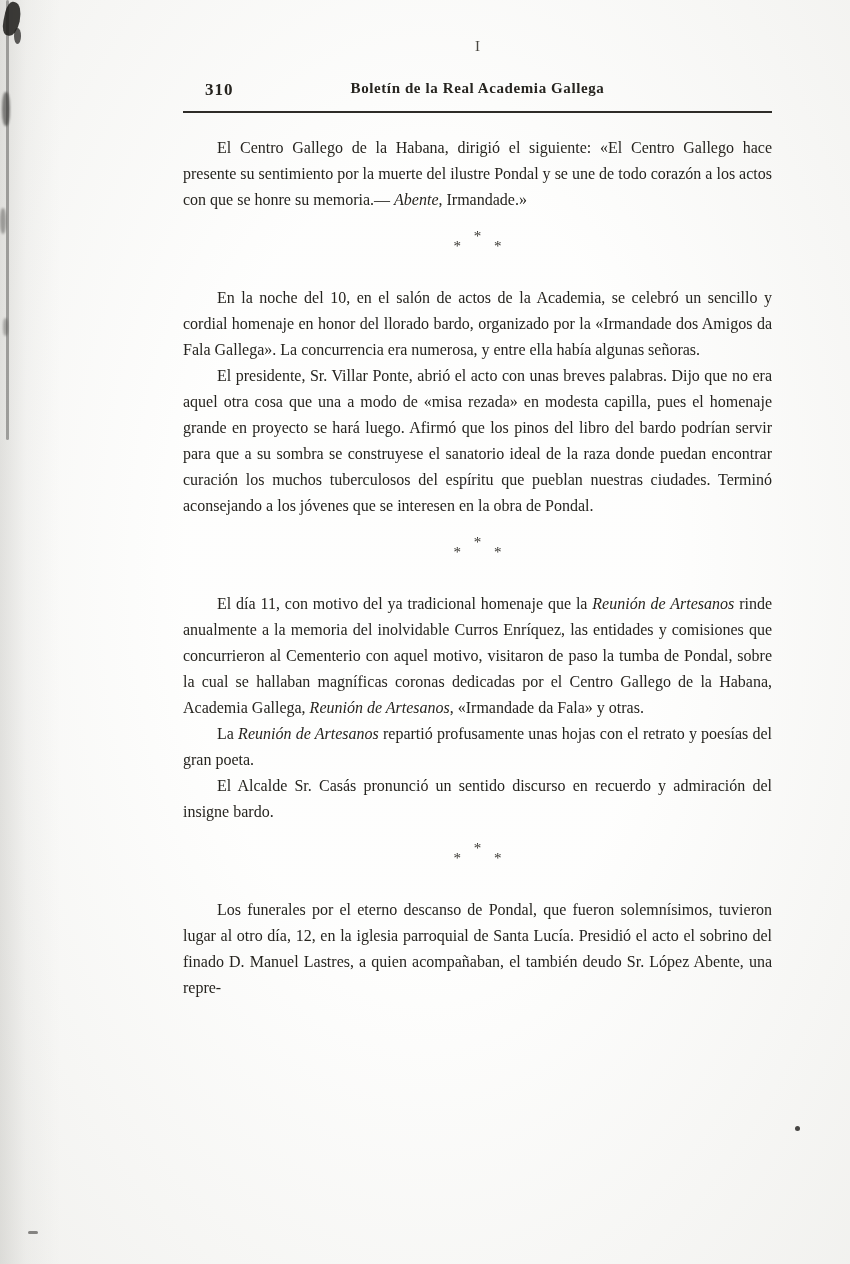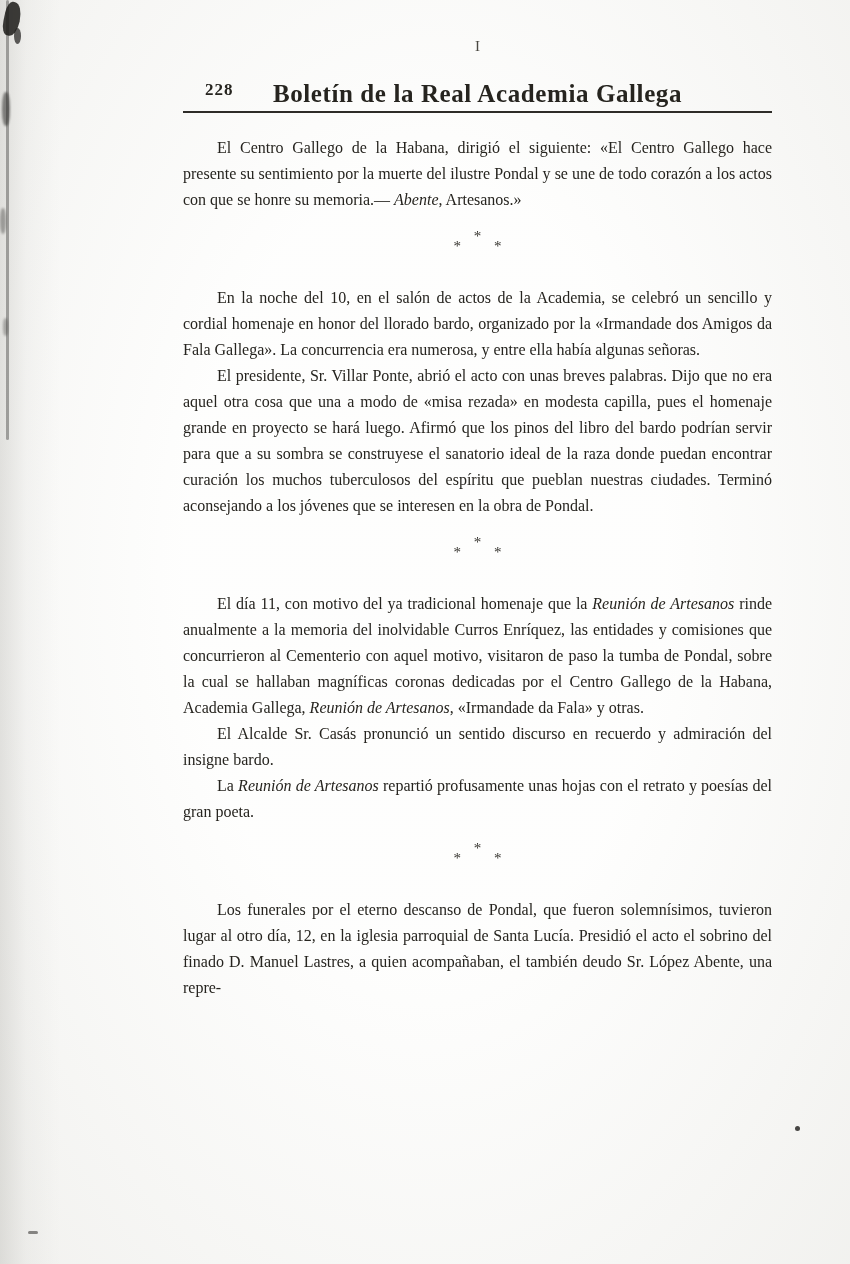--- a/index.html
+++ b/index.html
@@ -48,21 +48,21 @@
   .pagenum {
     position: absolute;
     left: 22px; top: 0;
     font-size: 17px;
     font-weight: 700;
     letter-spacing: 1px;
   }
   .running-title {
     margin: 16px;
     text-align: center;
-    font-size: 25px;
+    font-size: 15px;
     font-weight: 700;
     letter-spacing: 0.6px;
     color: #26241f;
   }
   .head-rule {
     margin-top: 5px;
     height: 0;
     border-bottom: 2.5px solid #2e2c28;
   }
   article.body-text {
@@ -100,52 +100,52 @@
 <div class="artifact smudge-2"></div>
 <div class="artifact smudge-3"></div>
 <div class="artifact dot-br"></div>
 <div class="artifact dash-bl"></div>
 
 <main class="sheet">
 
   <div class="top-mark">I</div>
 
   <header class="running-head">
-    <span class="pagenum">228</span>
+    <span class="pagenum">310</span>
     <h1 class="running-title">Boletín de la Real Academia Gallega</h1>
   </header>
 
   <div class="head-rule"></div>
 
   <article class="body-text">
 
-    <p class="para"><span>El Centro Gallego de la Habana, dirigió el siguiente: «El Centro Gallego hace presente su sentimiento por la muerte del ilustre Pondal y se une de todo corazón a los actos con que se honre su memoria.— </span><em>Abente</em><span>, Artesanos.»</span></p>
+    <p class="para"><span>El Centro Gallego de la Habana, dirigió el siguiente: «El Centro Gallego hace presente su sentimiento por la muerte del ilustre Pondal y se une de todo corazón a los actos con que se honre su memoria.— </span><em>Abente</em><span>, Irmandade.»</span></p>
 
     <div class="asterism">
       <span class="ast">*</span>
       <span class="ast raised">*</span>
       <span class="ast">*</span>
     </div>
 
     <p class="para"><span>En la noche del 10, en el salón de actos de la Academia, se celebró un sencillo y cordial homenaje en honor del llorado bardo, organizado por la «Irmandade dos Amigos da Fala Gallega». La concurrencia era numerosa, y entre ella había algunas señoras.</span></p>
 
     <p class="para"><span>El presidente, Sr. Villar Ponte, abrió el acto con unas breves palabras. Dijo que no era aquel otra cosa que una a modo de «misa rezada» en modesta capilla, pues el homenaje grande en proyecto se hará luego. Afirmó que los pinos del libro del bardo podrían servir para que a su sombra se construyese el sanatorio ideal de la raza donde puedan encontrar curación los muchos tuberculosos del espíritu que pueblan nuestras ciudades. Terminó aconsejando a los jóvenes que se interesen en la obra de Pondal.</span></p>
 
 
     <div class="asterism">
       <span class="ast">*</span>
       <span class="ast raised">*</span>
       <span class="ast">*</span>
     </div>
 
     <p class="para"><span>El día 11, con motivo del ya tradicional homenaje que la </span><em>Reunión de Artesanos</em><span> rinde anualmente a la memoria del inolvidable Curros Enríquez, las entidades y comisiones que concurrieron al Cementerio con aquel motivo, visitaron de paso la tumba de Pondal, sobre la cual se hallaban magníficas coronas dedicadas por el Centro Gallego de la Habana, Academia Gallega, </span><em>Reunión de Artesanos</em><span>, «Irmandade da Fala» y otras.</span></p>
 
+    <p class="para"><span>La </span><em>Reunión de Artesanos</em><span> repartió profusamente unas hojas con el retrato y poesías del gran poeta.</span></p>
+
     <p class="para"><span>El Alcalde Sr. Casás pronunció un sentido discurso en recuerdo y admiración del insigne bardo.</span></p>
-
-    <p class="para"><span>La </span><em>Reunión de Artesanos</em><span> repartió profusamente unas hojas con el retrato y poesías del gran poeta.</span></p>
 
     <div class="asterism">
       <span class="ast">*</span>
       <span class="ast raised">*</span>
       <span class="ast">*</span>
     </div>
 
     <p class="para"><span>Los funerales por el eterno descanso de Pondal, que fueron solemnísimos, tuvieron lugar al otro día, 12, en la iglesia parroquial de Santa Lucía. Presidió el acto el sobrino del finado D. Manuel Lastres, a quien acompañaban, el también deudo Sr. López Abente, una repre-</span></p>
 
   </article>

